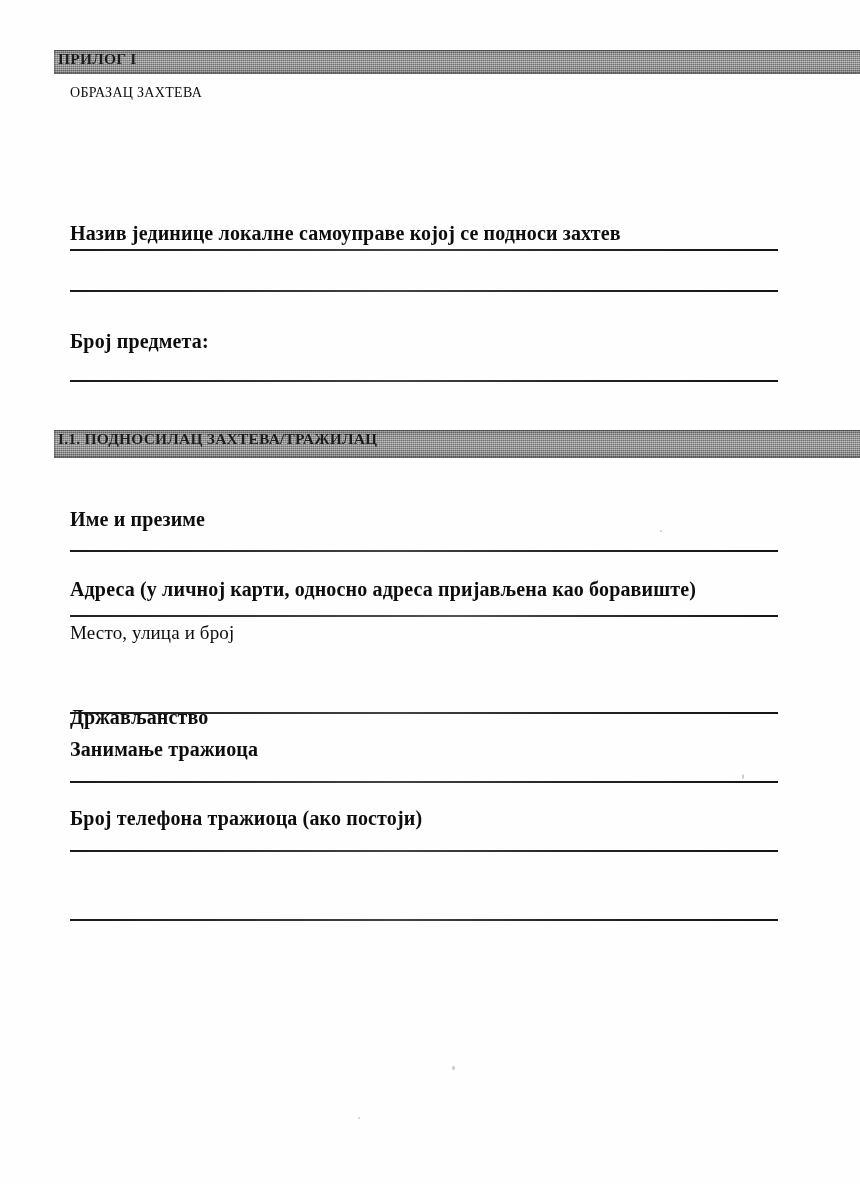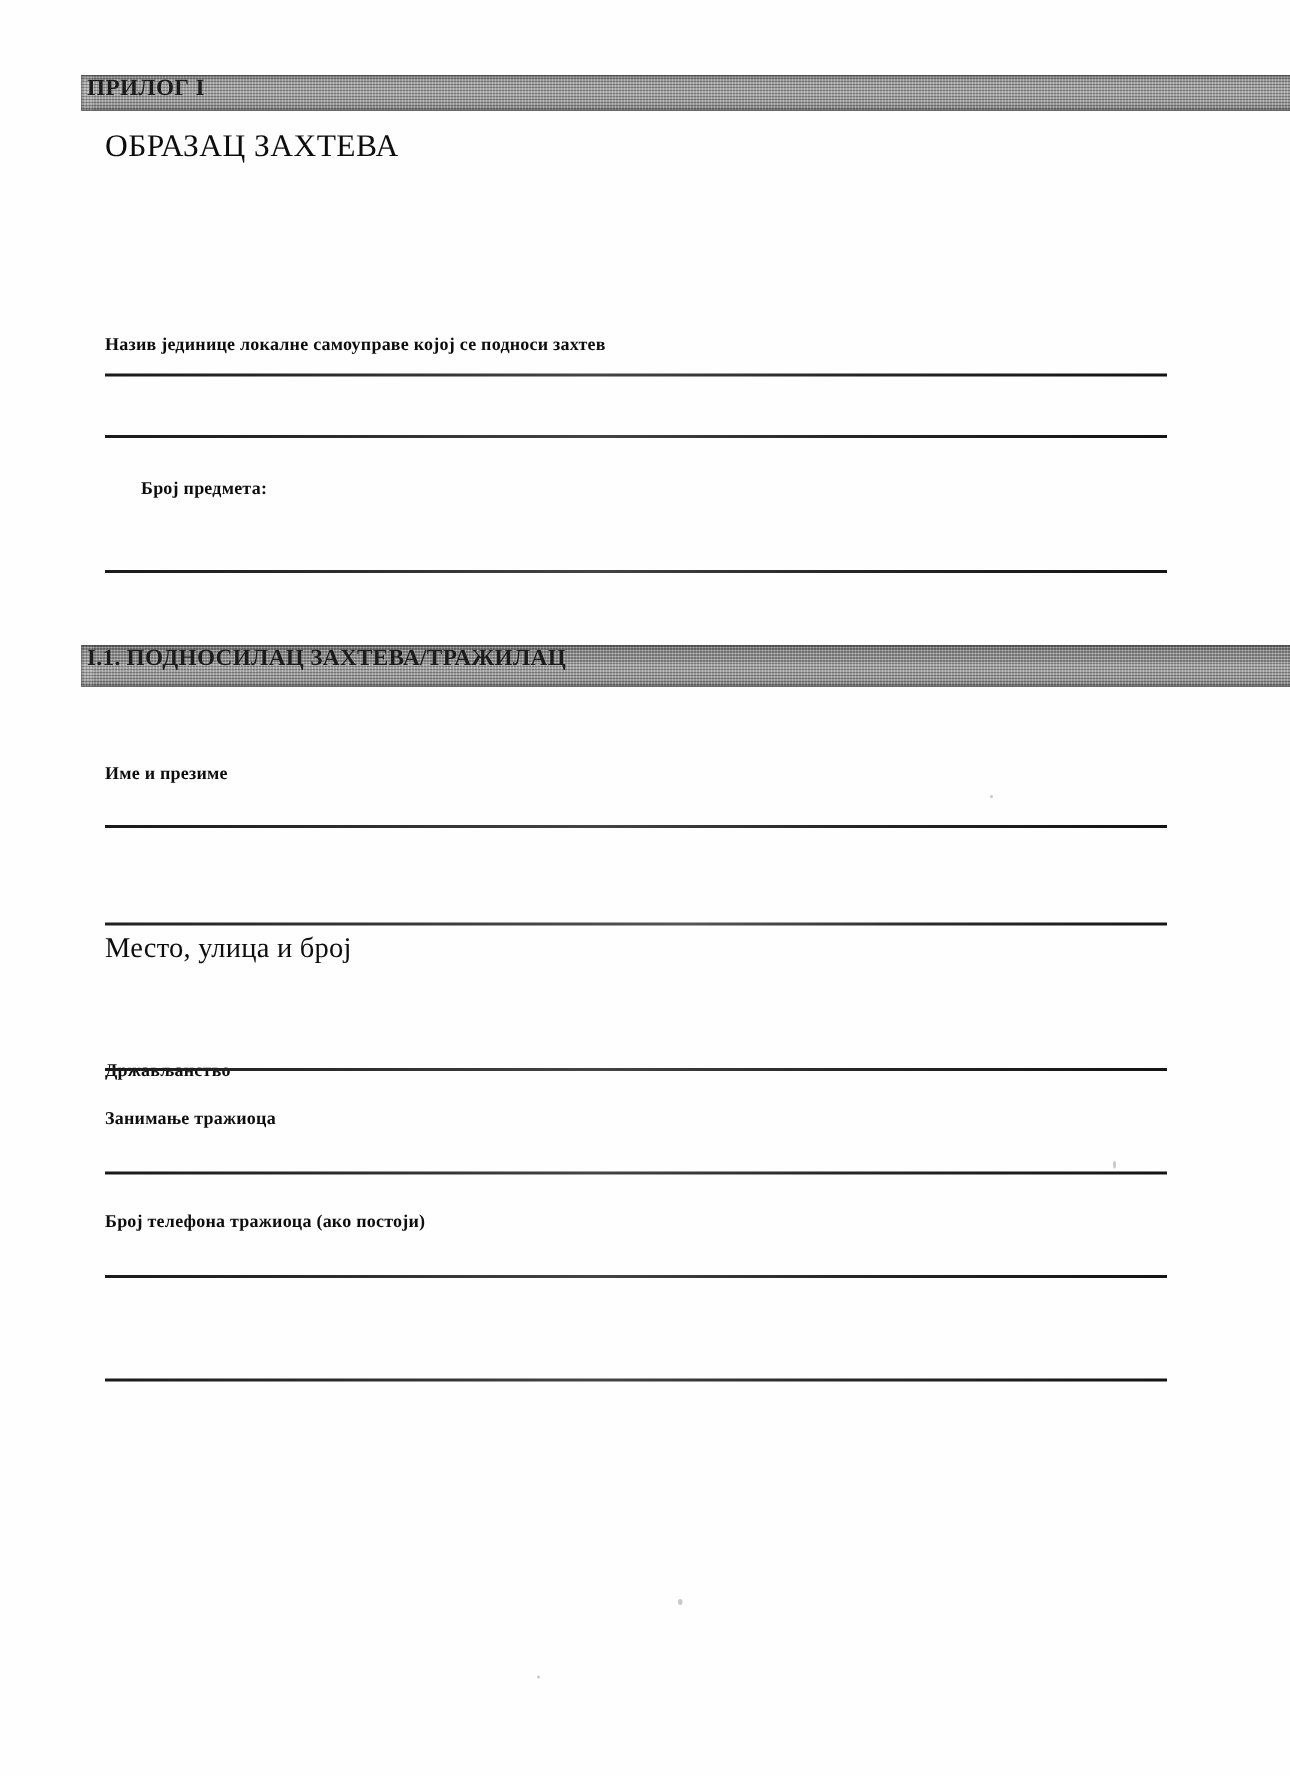--- a/index.html
+++ b/index.html
@@ -57,36 +57,36 @@
   #bar-section1 { top: 430px; height: 28px; }
 
   
   .txt {
     position: absolute;
     white-space: nowrap;
   }
   .subhead {
     left: 70px;
     top: 85px;
-    font-size: 21px;
+    font-size: 14px;
     font-weight: normal;
     letter-spacing: .3px;
   }
   .doc-title {
     left: 155px;
     top: 152px;
     font-size: 16.5px;
     font-weight: bold;
     letter-spacing: .25px;
   }
 
   .field-label {
     position: absolute;
     left: 70px;
-    font-size: 12px;
+    font-size: 20px;
     font-weight: bold;
     white-space: nowrap;
     letter-spacing: .15px;
   }
   .field-label.light {
     font-weight: normal;
     font-size: 19px;
   }
 
   
@@ -120,30 +120,31 @@
     <span class="bar-label">ПРИЛОГ I</span>
   </div>
 
   <div class="txt subhead">ОБРАЗАЦ ЗАХТЕВА</div>
 
 
   <div class="field-label" style="top:222px;">Назив јединице локалне самоуправе којој се подноси захтев</div>
   <div class="rule" style="top:249px;"></div>
   <div class="rule" style="top:290px;"></div>
 
-  <div class="field-label" style="top:318px;margin-left:24px;">Број предмета:</div>
+  <div class="field-label" style="top:330px;">Број предмета:</div>
   <div class="rule" style="top:380px;"></div>
 
   <div class="bar" id="bar-section1">
     <span class="bar-label">I.1. ПОДНОСИЛАЦ ЗАХТЕВА/ТРАЖИЛАЦ</span>
   </div>
 
   <div class="field-label" style="top:508px;">Име и презиме</div>
   <div class="rule" style="top:550px;"></div>
 
+  <div class="field-label" style="top:578px;">Адреса (у личној карти, односно адреса пријављена као боравиште)</div>
   <div class="rule thin" style="top:615px;"></div>
 
   <div class="field-label light" style="top:622px;">Место, улица и број</div>
 
   <div class="field-label" style="top:706px;">Држављанство</div>
   <div class="rule" style="top:712px;"></div>
 
   <div class="field-label" style="top:738px;">Занимање тражиоца</div>
   <div class="rule" style="top:781px;"></div>
 

